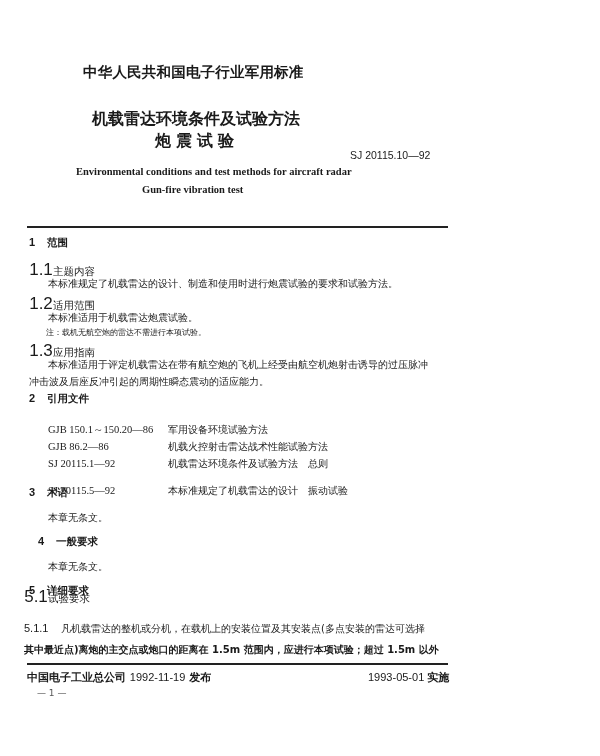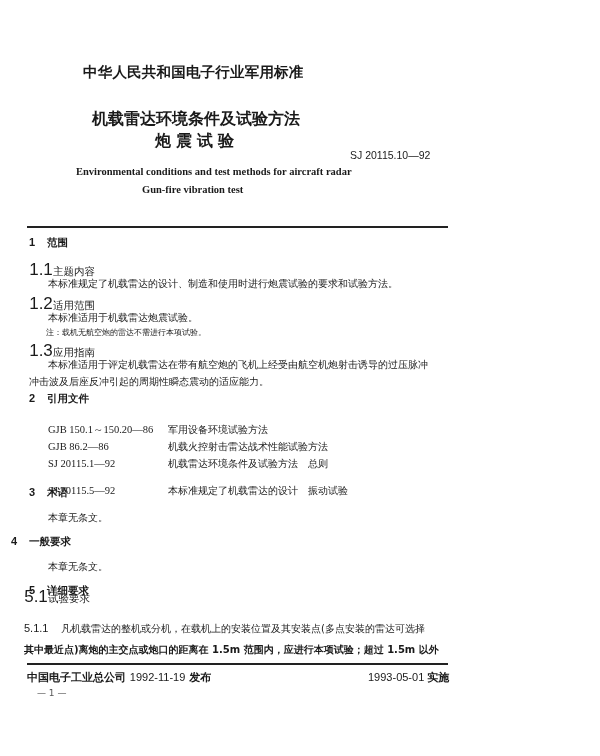--- a/index.html
+++ b/index.html
@@ -75,21 +75,21 @@
   </div>
   <div class="abs" style="left:48px; top:469px;">
     <span class="ref-code" style="display:inline-block;width:120px;margin-top:16px;">SJ 20115.5—92</span><span class="ref-title">本标准规定了机载雷达的设计　振动试验</span>
   </div>
 
   <div class="abs h1" style="left:29px; top:486px;">
     <span class="num">3</span><span>术语</span>
   </div>
   <div class="abs p" style="left:48px; top:511px;">本章无条文。</div>
 
-  <div class="abs h1" style="left:11px; top:535px;">
+  <div class="abs h1" style="left:38px; top:535px;">
     <span class="num">4</span><span>一般要求</span>
   </div>
   <div class="abs p" style="left:48px; top:560px;">本章无条文。</div>
 
   <div class="abs h1" style="left:29px; top:584px;">
     <span class="num">5</span><span>详细要求</span>
   </div>
   <div class="abs h2" style="left:24px; top:587px;">
     <span class="num">5.1</span><span>试验要求</span>
   </div>

